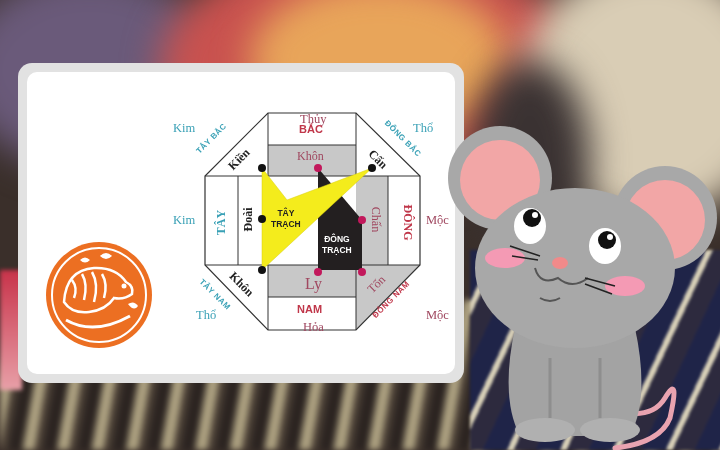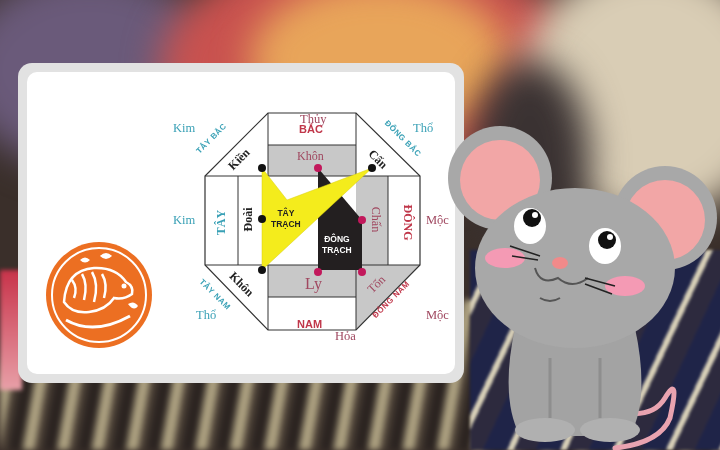--- a/index.html
+++ b/index.html
@@ -97,24 +97,24 @@
       <circle cx="362" cy="272" r="4" fill="#c2185b"></circle>
     </svg>
 
     <div class="lbl maroon" style="left:273px;top:40px;">Thủy</div>
     <div class="lbl teal" style="left:146px;top:49px;">Kim</div>
     <div class="lbl teal" style="left:386px;top:49px;">Thổ</div>
     <div class="lbl teal" style="left:146px;top:141px;">Kim</div>
     <div class="lbl maroon" style="left:399px;top:141px;">Mộc</div>
     <div class="lbl teal" style="left:169px;top:236px;">Thổ</div>
     <div class="lbl maroon" style="left:399px;top:236px;">Mộc</div>
-    <div class="lbl maroon" style="left:276px;top:257px;margin-left:32px;">Hỏa</div>
+    <div class="lbl maroon" style="left:276px;top:248px;">Hỏa</div>
 
     <div class="lbl red" style="left:272px;top:51px;font-weight:bold;font-family:'Liberation Sans',sans-serif;font-size:11px;">BẮC</div>
-    <div class="lbl red" style="left:270px;top:246px;font-weight:bold;font-family:'Liberation Sans',sans-serif;font-size:11px;">NAM</div>
+    <div class="lbl red" style="left:270px;top:231px;font-weight:bold;font-family:'Liberation Sans',sans-serif;font-size:11px;">NAM</div>
     <div class="lbl teal" style="left:182px;top:143px;font-weight:bold;font-size:12px;transform:rotate(-90deg);">TÂY</div>
     <div class="lbl red" style="left:362px;top:143px;font-weight:bold;font-size:12px;transform:rotate(90deg);">ĐÔNG</div>
 
     <div class="diag teal" style="left:165px;top:62px;transform:rotate(-45deg);">TÂY BẮC</div>
     <div class="diag teal" style="left:352px;top:62px;transform:rotate(45deg);">ĐÔNG BẮC</div>
     <div class="diag teal" style="left:168px;top:218px;transform:rotate(45deg);">TÂY NAM</div>
     <div class="diag red" style="left:340px;top:223px;transform:rotate(-45deg);">ĐÔNG NAM</div>
 
     <div class="lbl maroon" style="left:270px;top:77px;font-size:12px;">Khôn</div>
     <div class="lbl maroon" style="left:278px;top:203px;font-size:16px;">Ly</div>

